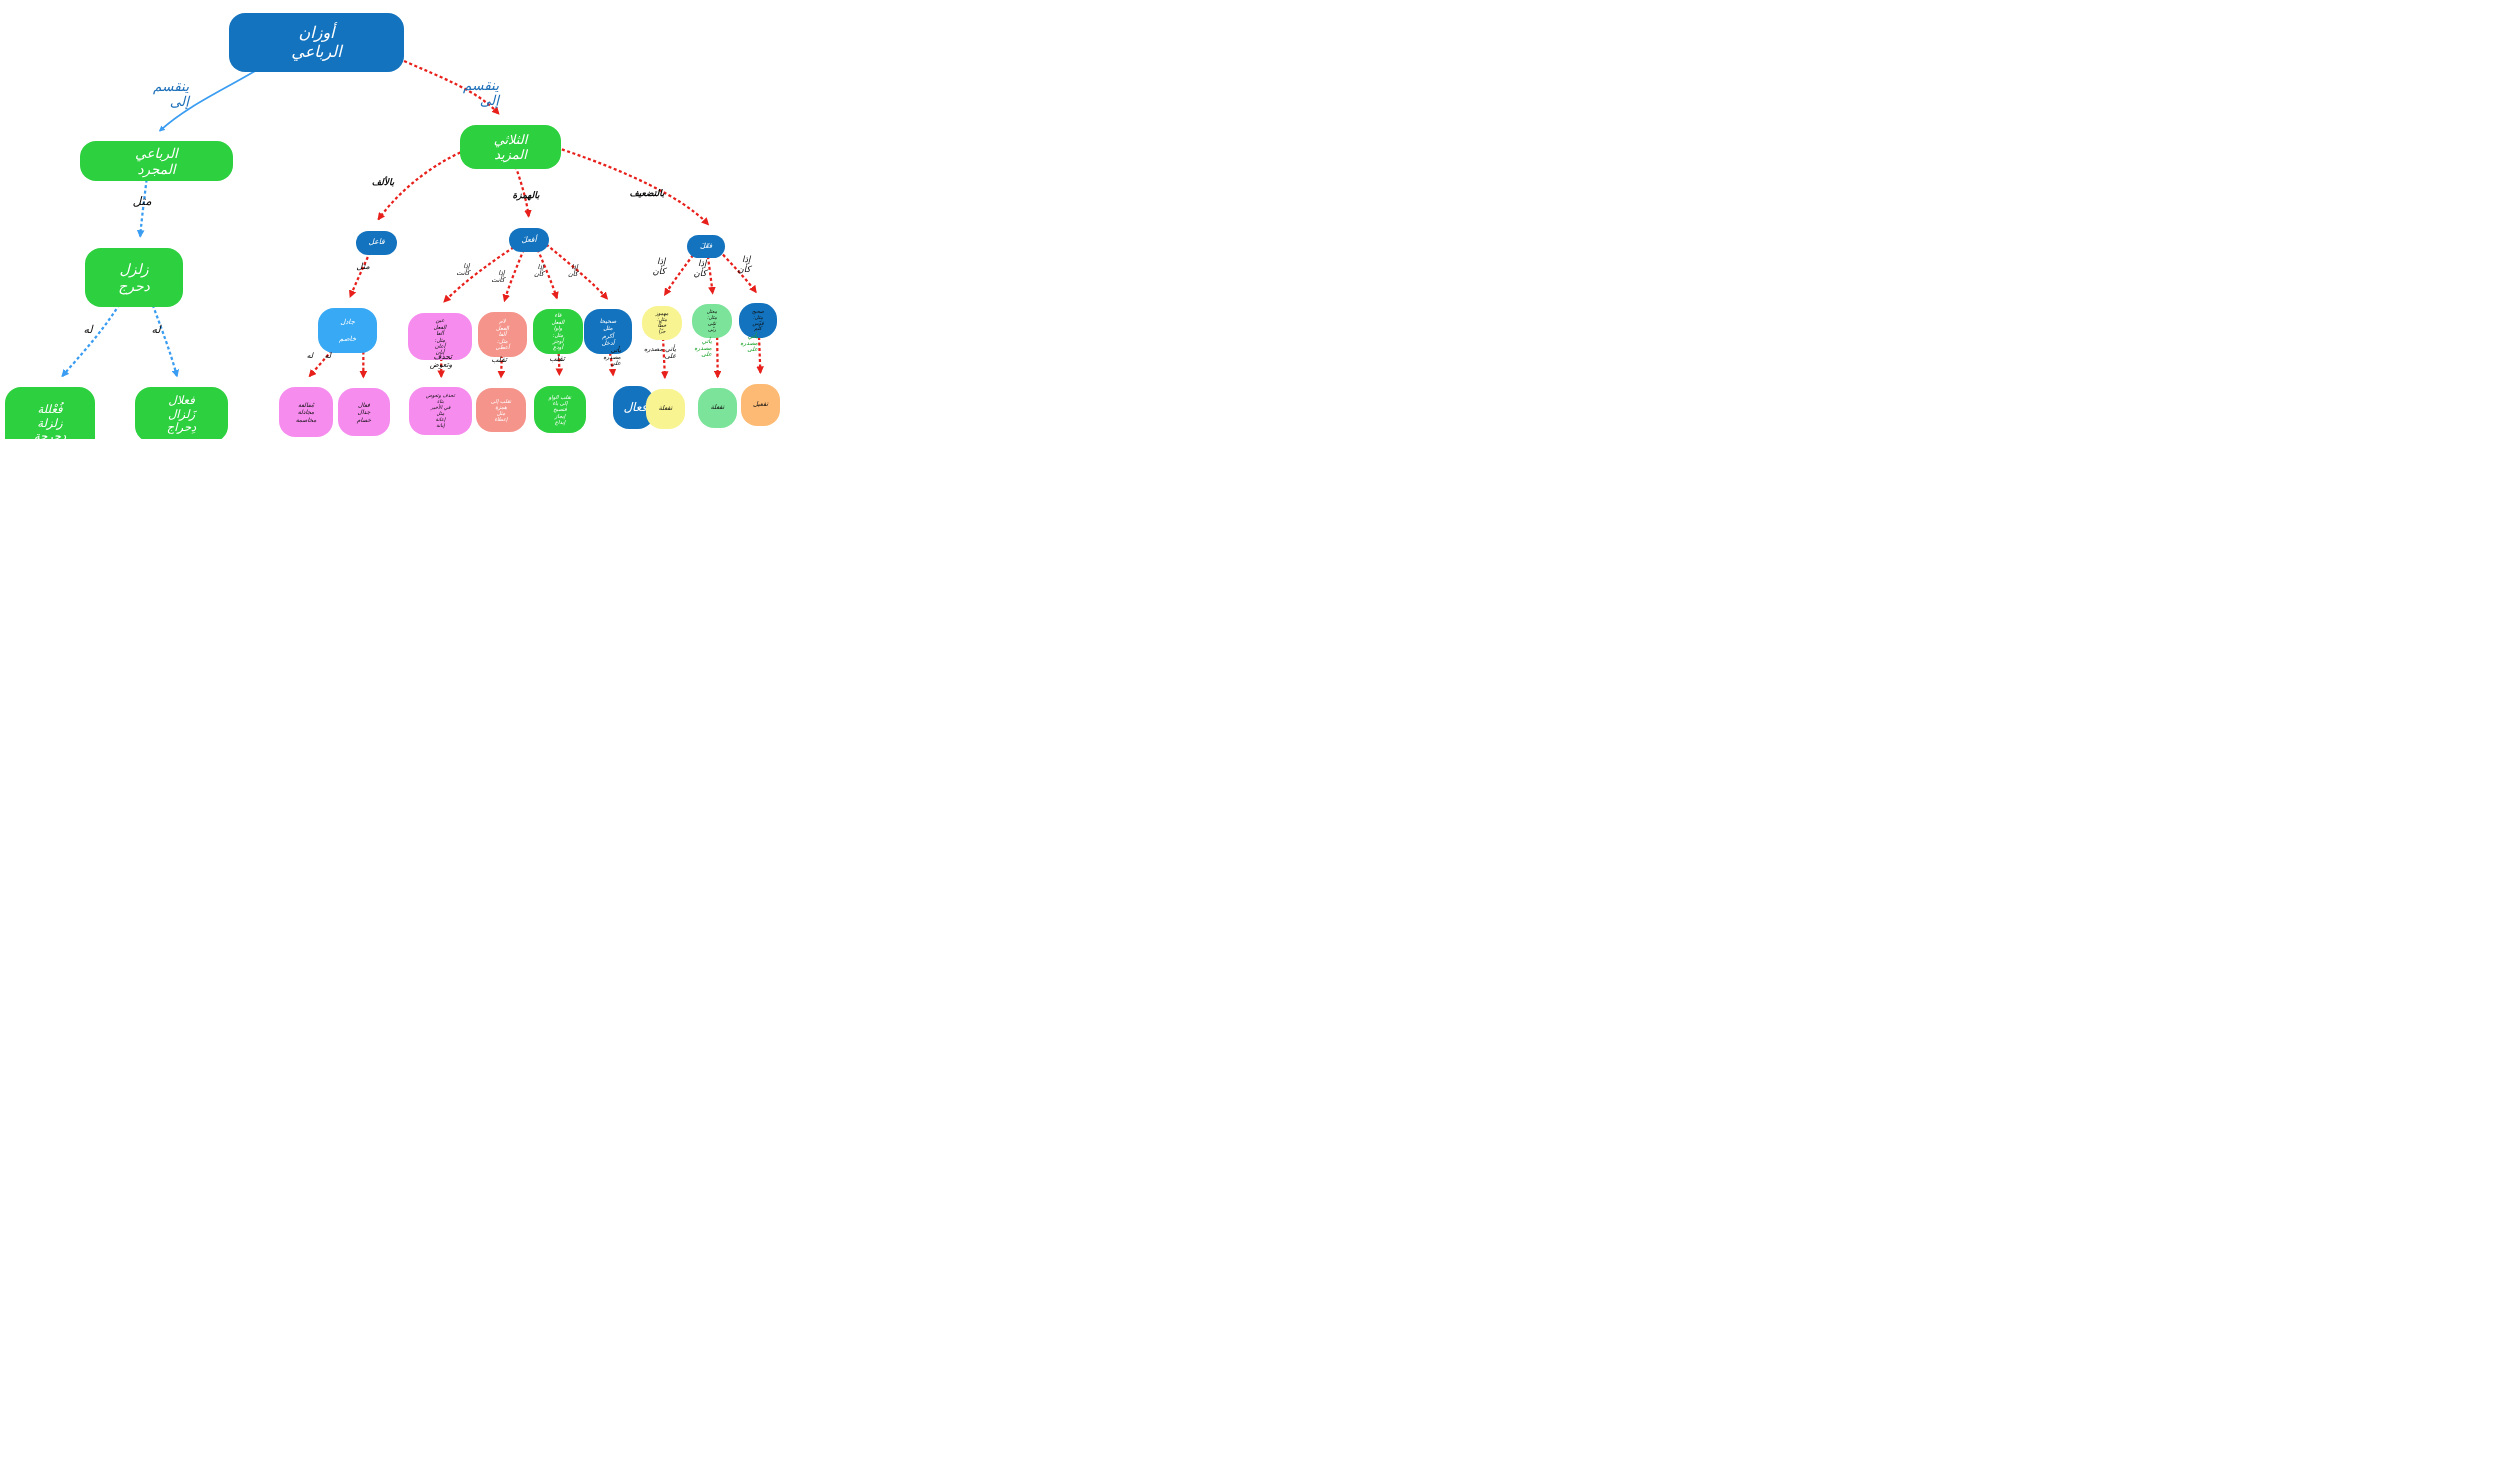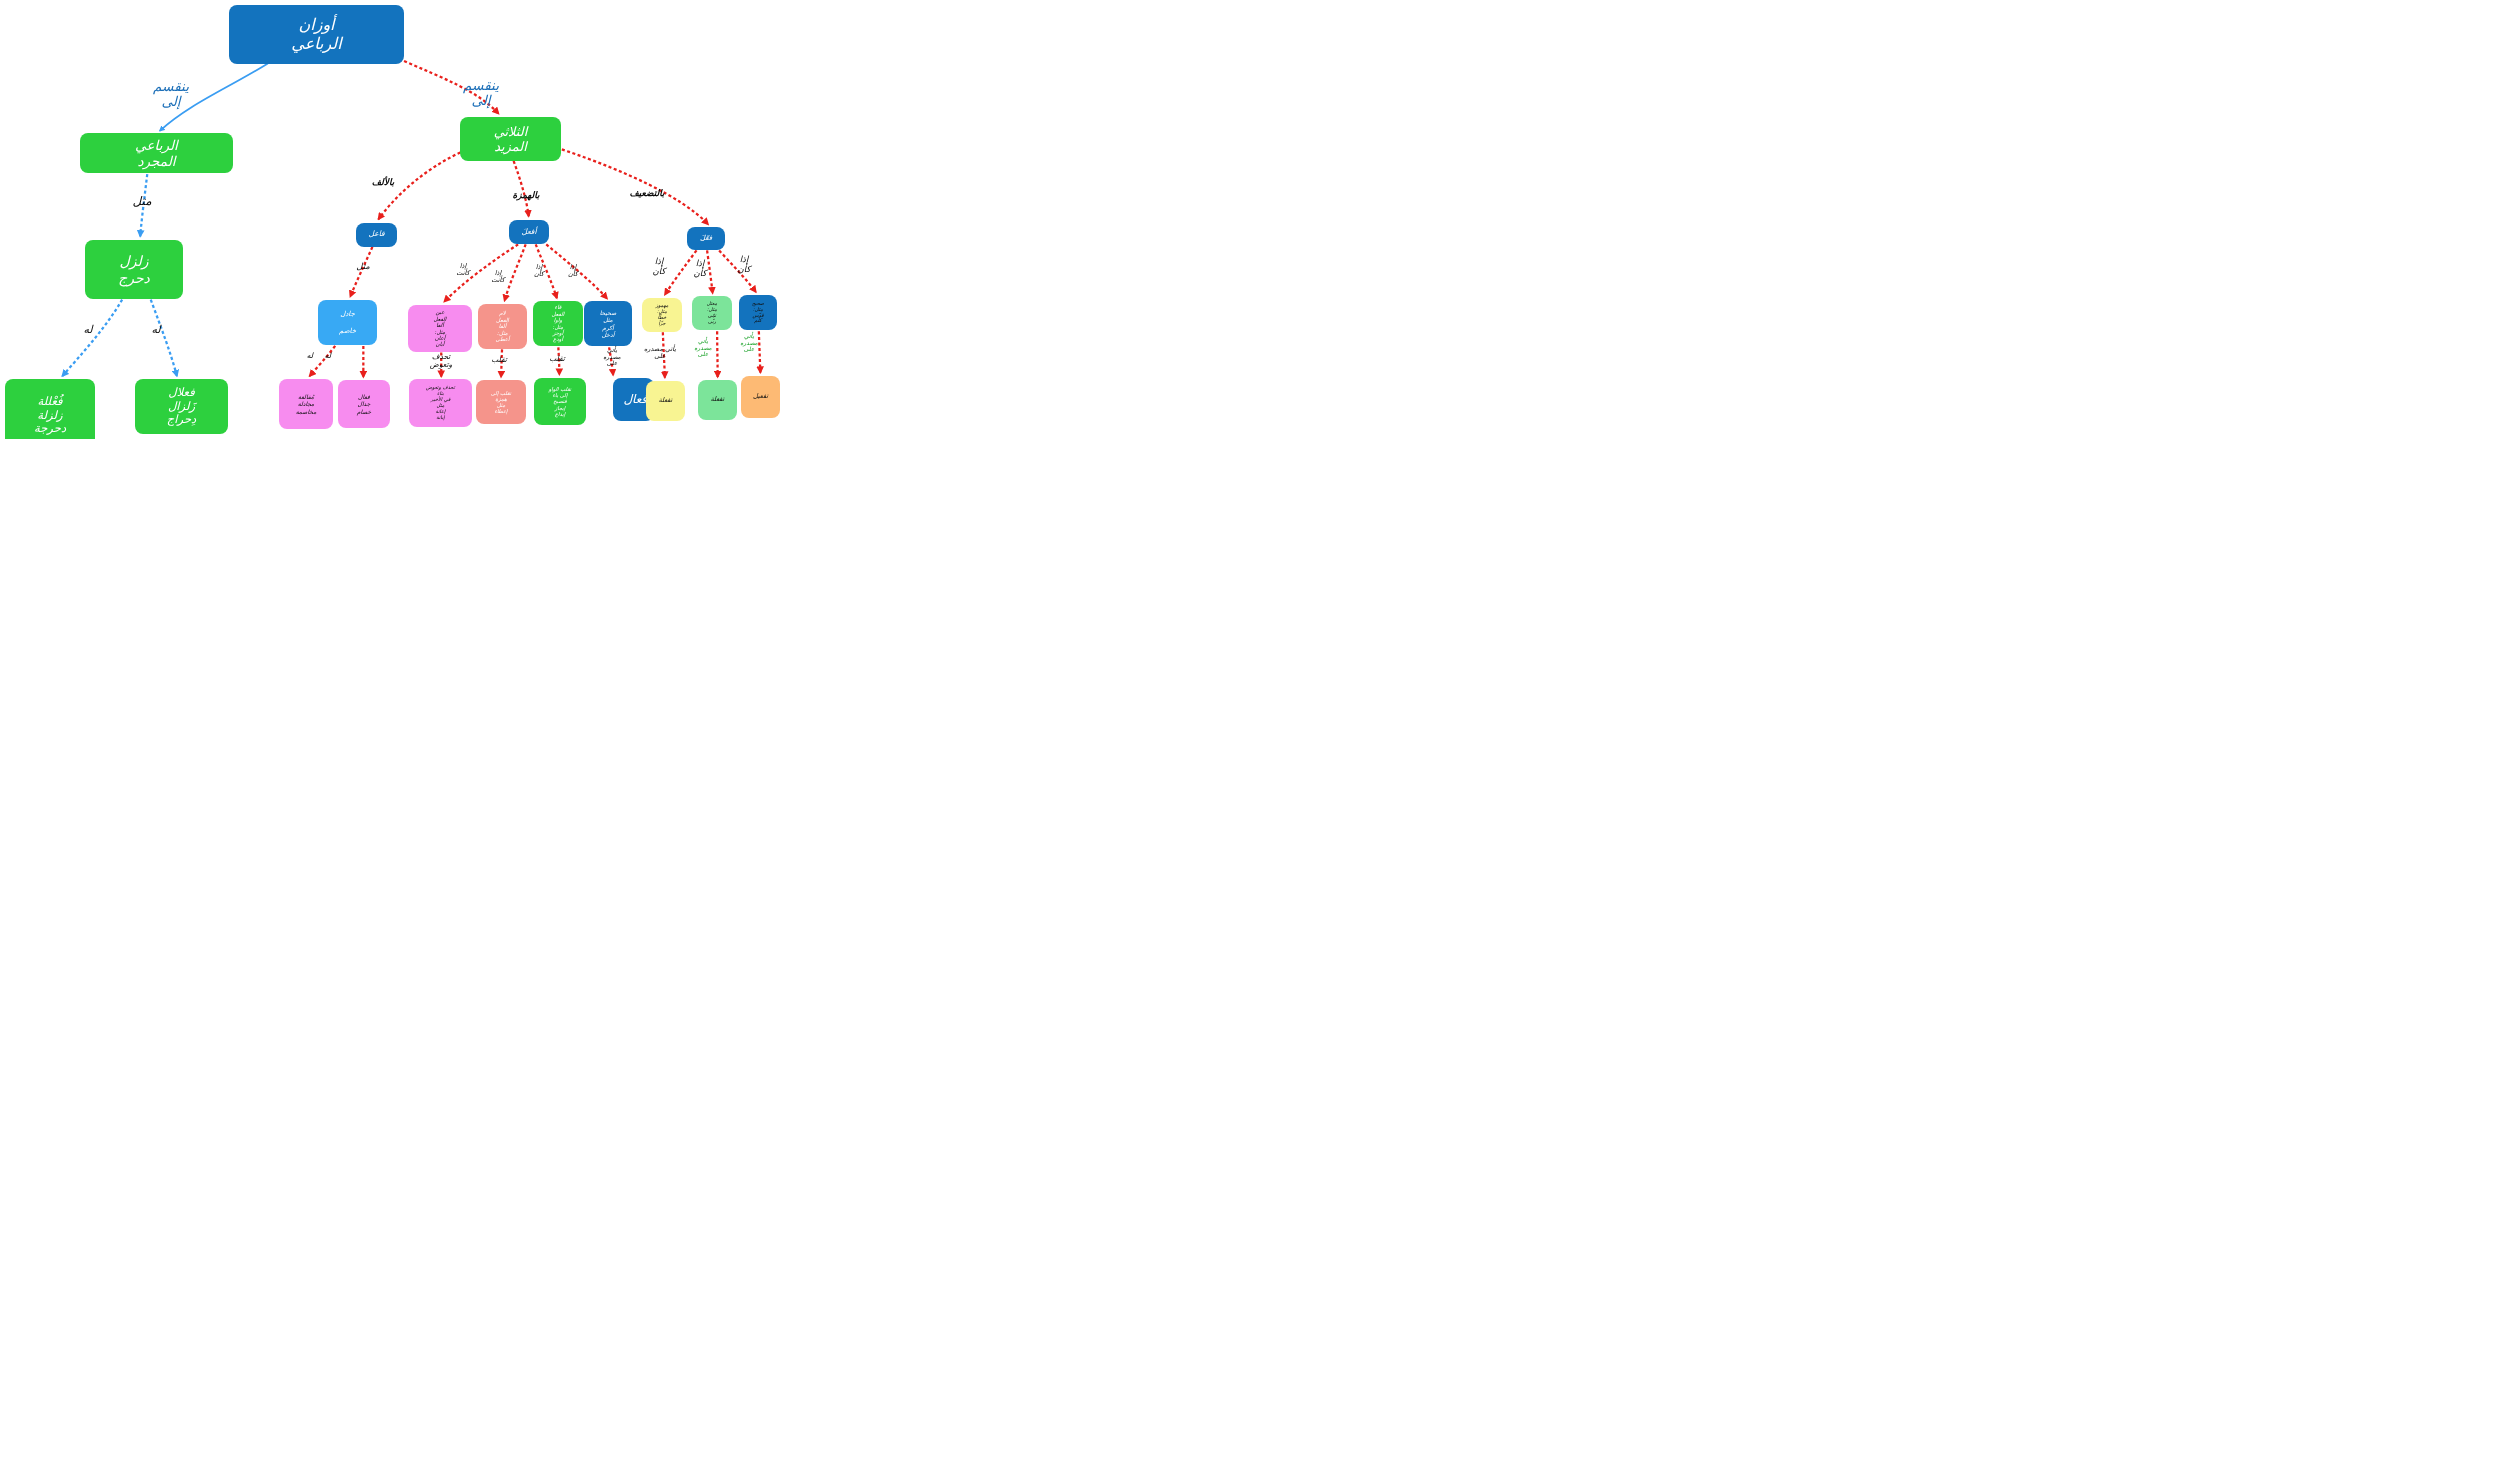--- a/index.html
+++ b/index.html
@@ -2,26 +2,26 @@
 <html lang="ar" style="font-size:8px"><head>
 <meta charset="utf-8">
 <style>
   html,body{margin:0;padding:0;background:#ffffff;}
   .canvas{
     position:relative;width:788px;height:439px;background:#ffffff;
     overflow:hidden;font-family:"DejaVu Sans",sans-serif;
   }
   #edge-layer{position:absolute;left:0;top:0;width:100%;height:100%;}
   .node{
-    position:absolute;border-radius:8px;display:flex;align-items:center;justify-content:center;
+    position:absolute;border-radius:16px;display:flex;align-items:center;justify-content:center;
     text-align:center;font-style:italic;white-space:pre-line;direction:rtl;line-height:1.18;
-    font-family:"DejaVu Sans",sans-serif;box-sizing:border-box;padding:1px;
+    font-family:"DejaVu Sans",sans-serif;box-sizing:border-box;padding:1px;margin-top:8px;
   }
   .elabel{
-    position:absolute;transform:translateX(-50%);text-align:center;white-space:pre-line;
+    position:absolute;transform:translateX(-50%);white-space:pre-line;
     direction:rtl;line-height:1.12;font-style:italic;font-family:"DejaVu Sans",sans-serif;
   }
   .bold{font-weight:bold;}
 </style>
 </head>
 <body>
 
 <div class="canvas">
   <svg id="edge-layer" viewBox="0 0 1568 873" xmlns="http://www.w3.org/2000/svg" aria-hidden="true">
       <defs>

